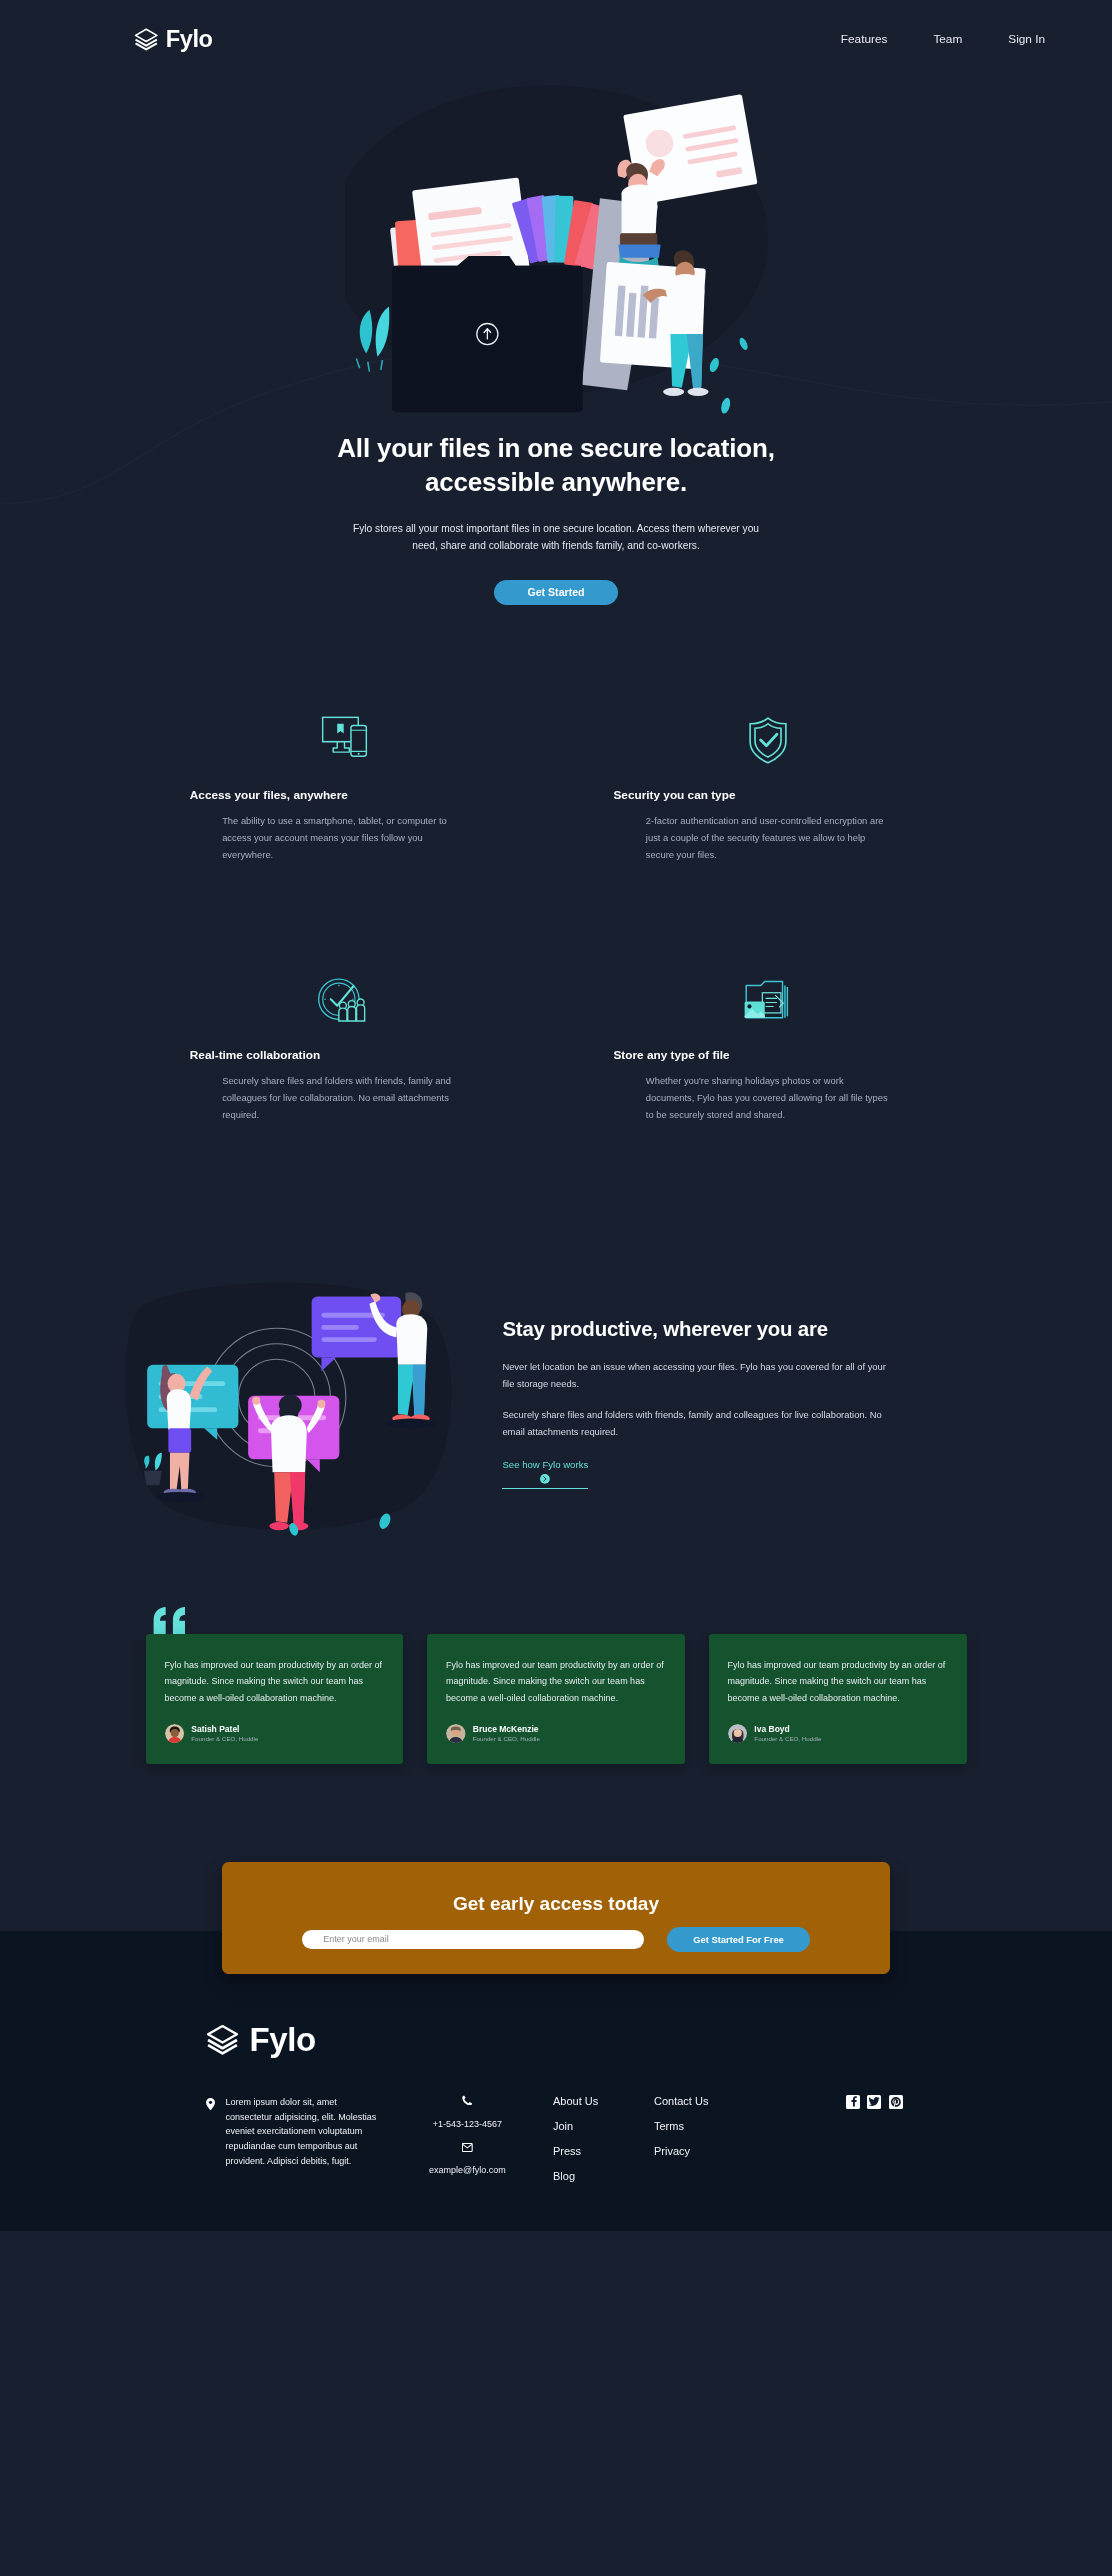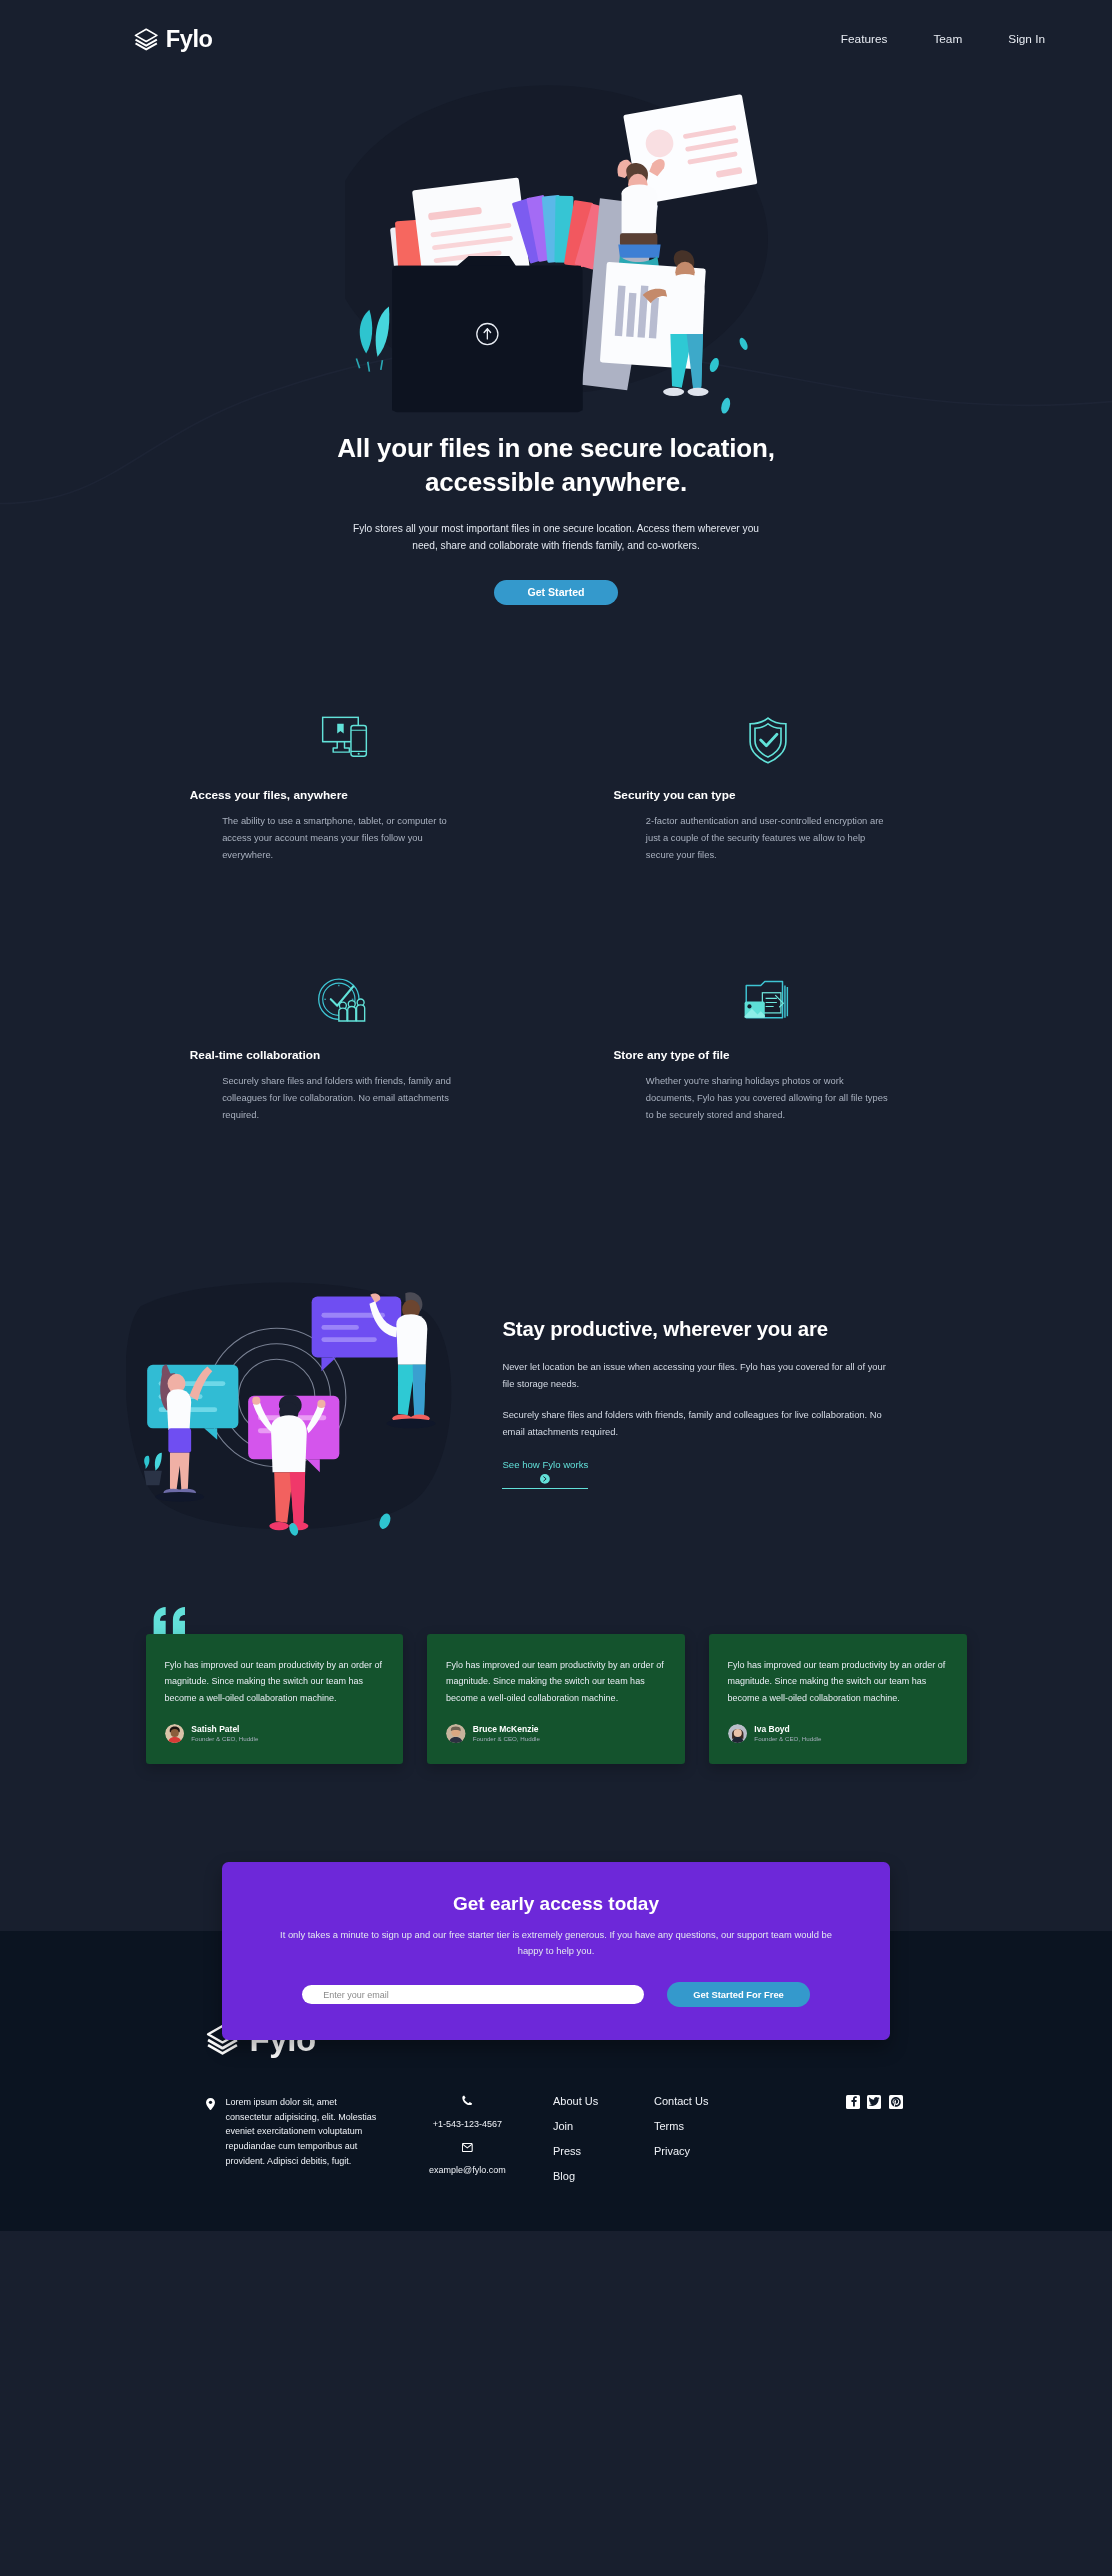--- a/index.html
+++ b/index.html
@@ -101,22 +101,22 @@
   .tperson{ display:flex; align-items:center; gap:7.3px; }
   .avatar{ width:19.5px; height:19.5px; border-radius:50%; overflow:hidden; flex:0 0 19.5px; }
   .avatar svg{ display:block; }
   .tname{ font-size:8.5px; font-weight:700; color:#fff; line-height:1.35; }
   .trole{ font-size:6.2px; color:#a7afbd; line-height:1.35; }
 
   
   .cta-wrap{ position:relative; margin-top:98px; height:138px; }
   .cta-card{
     position:absolute; left:50%; transform:translateX(-50%); top:0;
-    width:668px; background:#6d28d9; border-radius:6.5px;
-    padding:31px 50px 33px; text-align:center;
+    width:668px; background:#a16207; border-radius:6.5px;
+    padding:31px 50px 22px; text-align:center;
     box-shadow:0 8.1px 18px rgba(0,0,0,0.30); z-index:10;
   }
   .cta-title{ font-size:19px; font-weight:700; margin-bottom:12.2px; }
   .cta-sub{ font-size:9.4px; line-height:1.72; color:#e3e8f0; max-width:586px; margin:0 auto 23px; }
   .cta-form{ display:flex; gap:23px; justify-content:center; align-items:center; }
   .cta-input{
     flex:0 0 342px; height:19px; border-radius:13px; border:none;
     padding:0 21px; font-size:9px; color:#333;
     font-family:"Liberation Sans", sans-serif; background:#fff;
   }
@@ -518,21 +518,20 @@
           <span class="tname" style="display:block">Iva Boyd</span>
           <span class="trole" style="display:block">Founder &amp; CEO, Huddle</span>
         </span>
       </div>
     </article>
   </section>
 
   <div class="cta-wrap">
     <div class="cta-card">
       <h2 class="cta-title">Get early access today</h2>
-      <p class="cta-sub">It only takes a minute to sign up and our free starter tier is extremely generous. If you have any questions, our support team would be happy to help you.</p>
       <form class="cta-form">
         <input class="cta-input" type="email" placeholder="Enter your email" style="">
         <button class="btn-cta">Get Started For Free</button>
       </form>
     </div>
   </div>
 
   <footer class="footer-bg">
     <div class="footer-inner">
       <div class="footer-logo">

